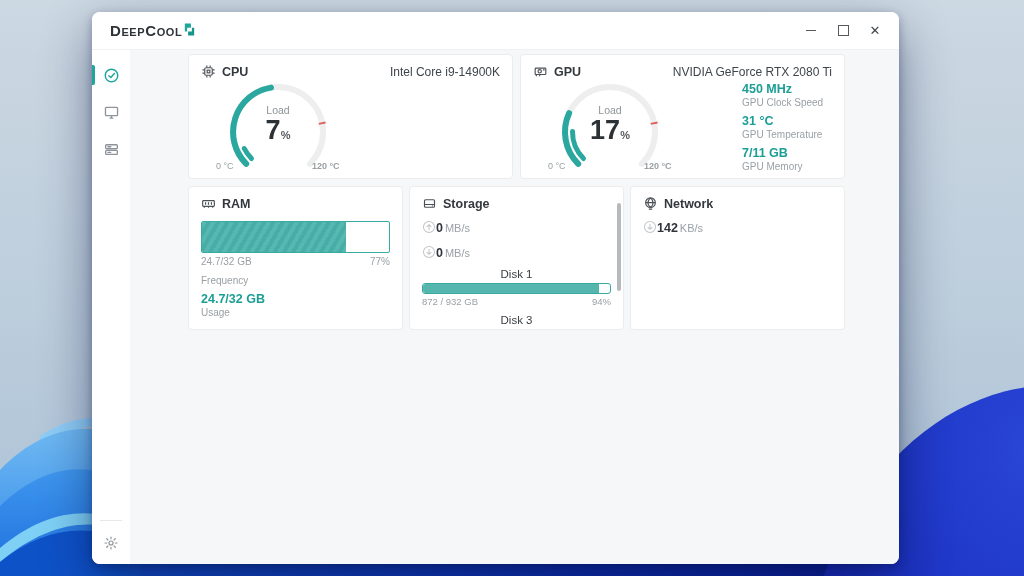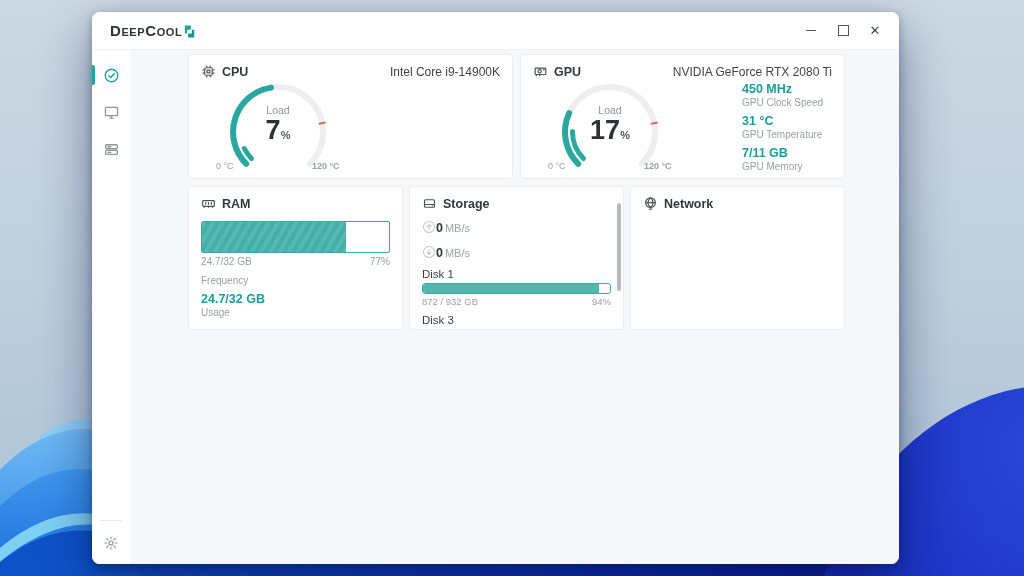--- a/index.html
+++ b/index.html
@@ -6,21 +6,21 @@
     font-family:"Liberation Sans",sans-serif;-webkit-font-smoothing:antialiased;}
   .stage{position:relative;width:1024px;height:576px;overflow:hidden;}
   .wallpaper{position:absolute;inset:0;}
 
   
   .window{position:absolute;left:92px;top:12px;width:807px;height:552px;background:#ffffff;
     border-radius:8px;overflow:hidden;display:flex;flex-direction:column;
     box-shadow:0 20px 50px rgba(4,14,60,.45),0 3px 10px rgba(4,14,60,.30);}
   .titlebar{height:37px;flex:0 0 auto;display:flex;align-items:center;
     padding:0 8px 0 18px;background:#fff;border-bottom:1px solid #f0f1f2;}
-  .logo{display:flex;align-items:flex-end;gap:0;}
+  .logo{display:flex;align-items:flex-start;gap:0;}
   .logo-text{font-size:15px;font-weight:bold;color:#2d3338;font-variant:small-caps;letter-spacing:.6px;}
   .controls{margin-left:auto;display:flex;}
   .ctrl{width:32px;height:28px;display:flex;align-items:center;justify-content:center;color:#54595e;cursor:default;}
   .ic-min{width:10px;height:1.4px;background:#54595e;display:block;}
   .ic-max{width:9px;height:9px;border:1.4px solid #54595e;display:block;}
   .ic-close{font-size:13px;line-height:1;color:#43484d;}
 
   .main{flex:1;display:flex;min-height:0;}
 
   
@@ -63,21 +63,21 @@
   .ram-bar{margin-top:10px;height:30px;border:1px solid #38aaa2;border-radius:2px;background:#fff;overflow:hidden;}
   .ram-fill{height:100%;background:repeating-linear-gradient(120deg,#57b8b1 0 4px,#46aea6 4px 8px);}
   .bar-labels{display:flex;font-size:10px;color:#9aa0a5;margin-top:3px;}
   .bar-labels .r{margin-left:auto;}
   .ram-stats{margin-top:8px;}
 
   
   .speed{display:flex;align-items:center;margin-top:7px;color:#c3c6c8;}
   .speed-v{font-weight:bold;color:#2f3439;font-size:12.5px;}
   .speed-u{color:#9aa0a5;font-size:11px;margin-left:2px;}
-  .disk{margin-top:7px;}
+  .disk{margin-top:7px;text-align:center;}
   .disk-name{font-size:11.5px;color:#383d42;margin-bottom:3px;}
   .disk-bar{height:9px;border:1px solid #38aaa2;border-radius:3px;background:#fff;overflow:hidden;}
   .disk-fill{height:100%;background:#55b6ae;border-radius:2px 0 0 2px;}
   .disk-labels{display:flex;font-size:9.5px;color:#9aa0a5;margin-top:2px;}
   .disk-labels .r{margin-left:auto;}
   .scroll-thumb{position:absolute;right:2px;top:16px;width:4px;height:88px;background:#b7babc;border-radius:2px;}
 
   svg.icon{display:block;}
 </style>
 </head>
@@ -325,19 +325,26 @@
           </div>
 
           <div class="card">
             <div class="card-head">
               <svg class="icon" width="15" height="15" viewBox="0 0 18 18" fill="none" stroke="currentColor" stroke-width="1.4">
                 <circle cx="9" cy="8" r="5.8"></circle>
                   <path d="M3.2 8h11.6 M9 2.2c-4.2 3.6-4.2 8 0 11.6 M9 2.2c4.2 3.6 4.2 8 0 11.6 M7 15.8h4"></path>
               </svg>
               <span class="card-title">Network</span>
             </div>
+            <div class="speed">
+              <svg class="icon" width="14" height="14" viewBox="0 0 16 16" fill="none" stroke="currentColor" stroke-width="1.2">
+                <circle cx="8" cy="8" r="6.3"></circle>
+                  <path d="M8 5v5.4 M5.7 8.3 L8 10.6 L10.3 8.3" stroke-linecap="round" stroke-linejoin="round"></path>
+              </svg>
+              <span><span class="speed-v">142</span><span class="speed-u">KB/s</span></span>
+            </div>
           </div>
         </div>
 
       </div>
     </div>
   </div>
 </div>
 
 </body></html>

